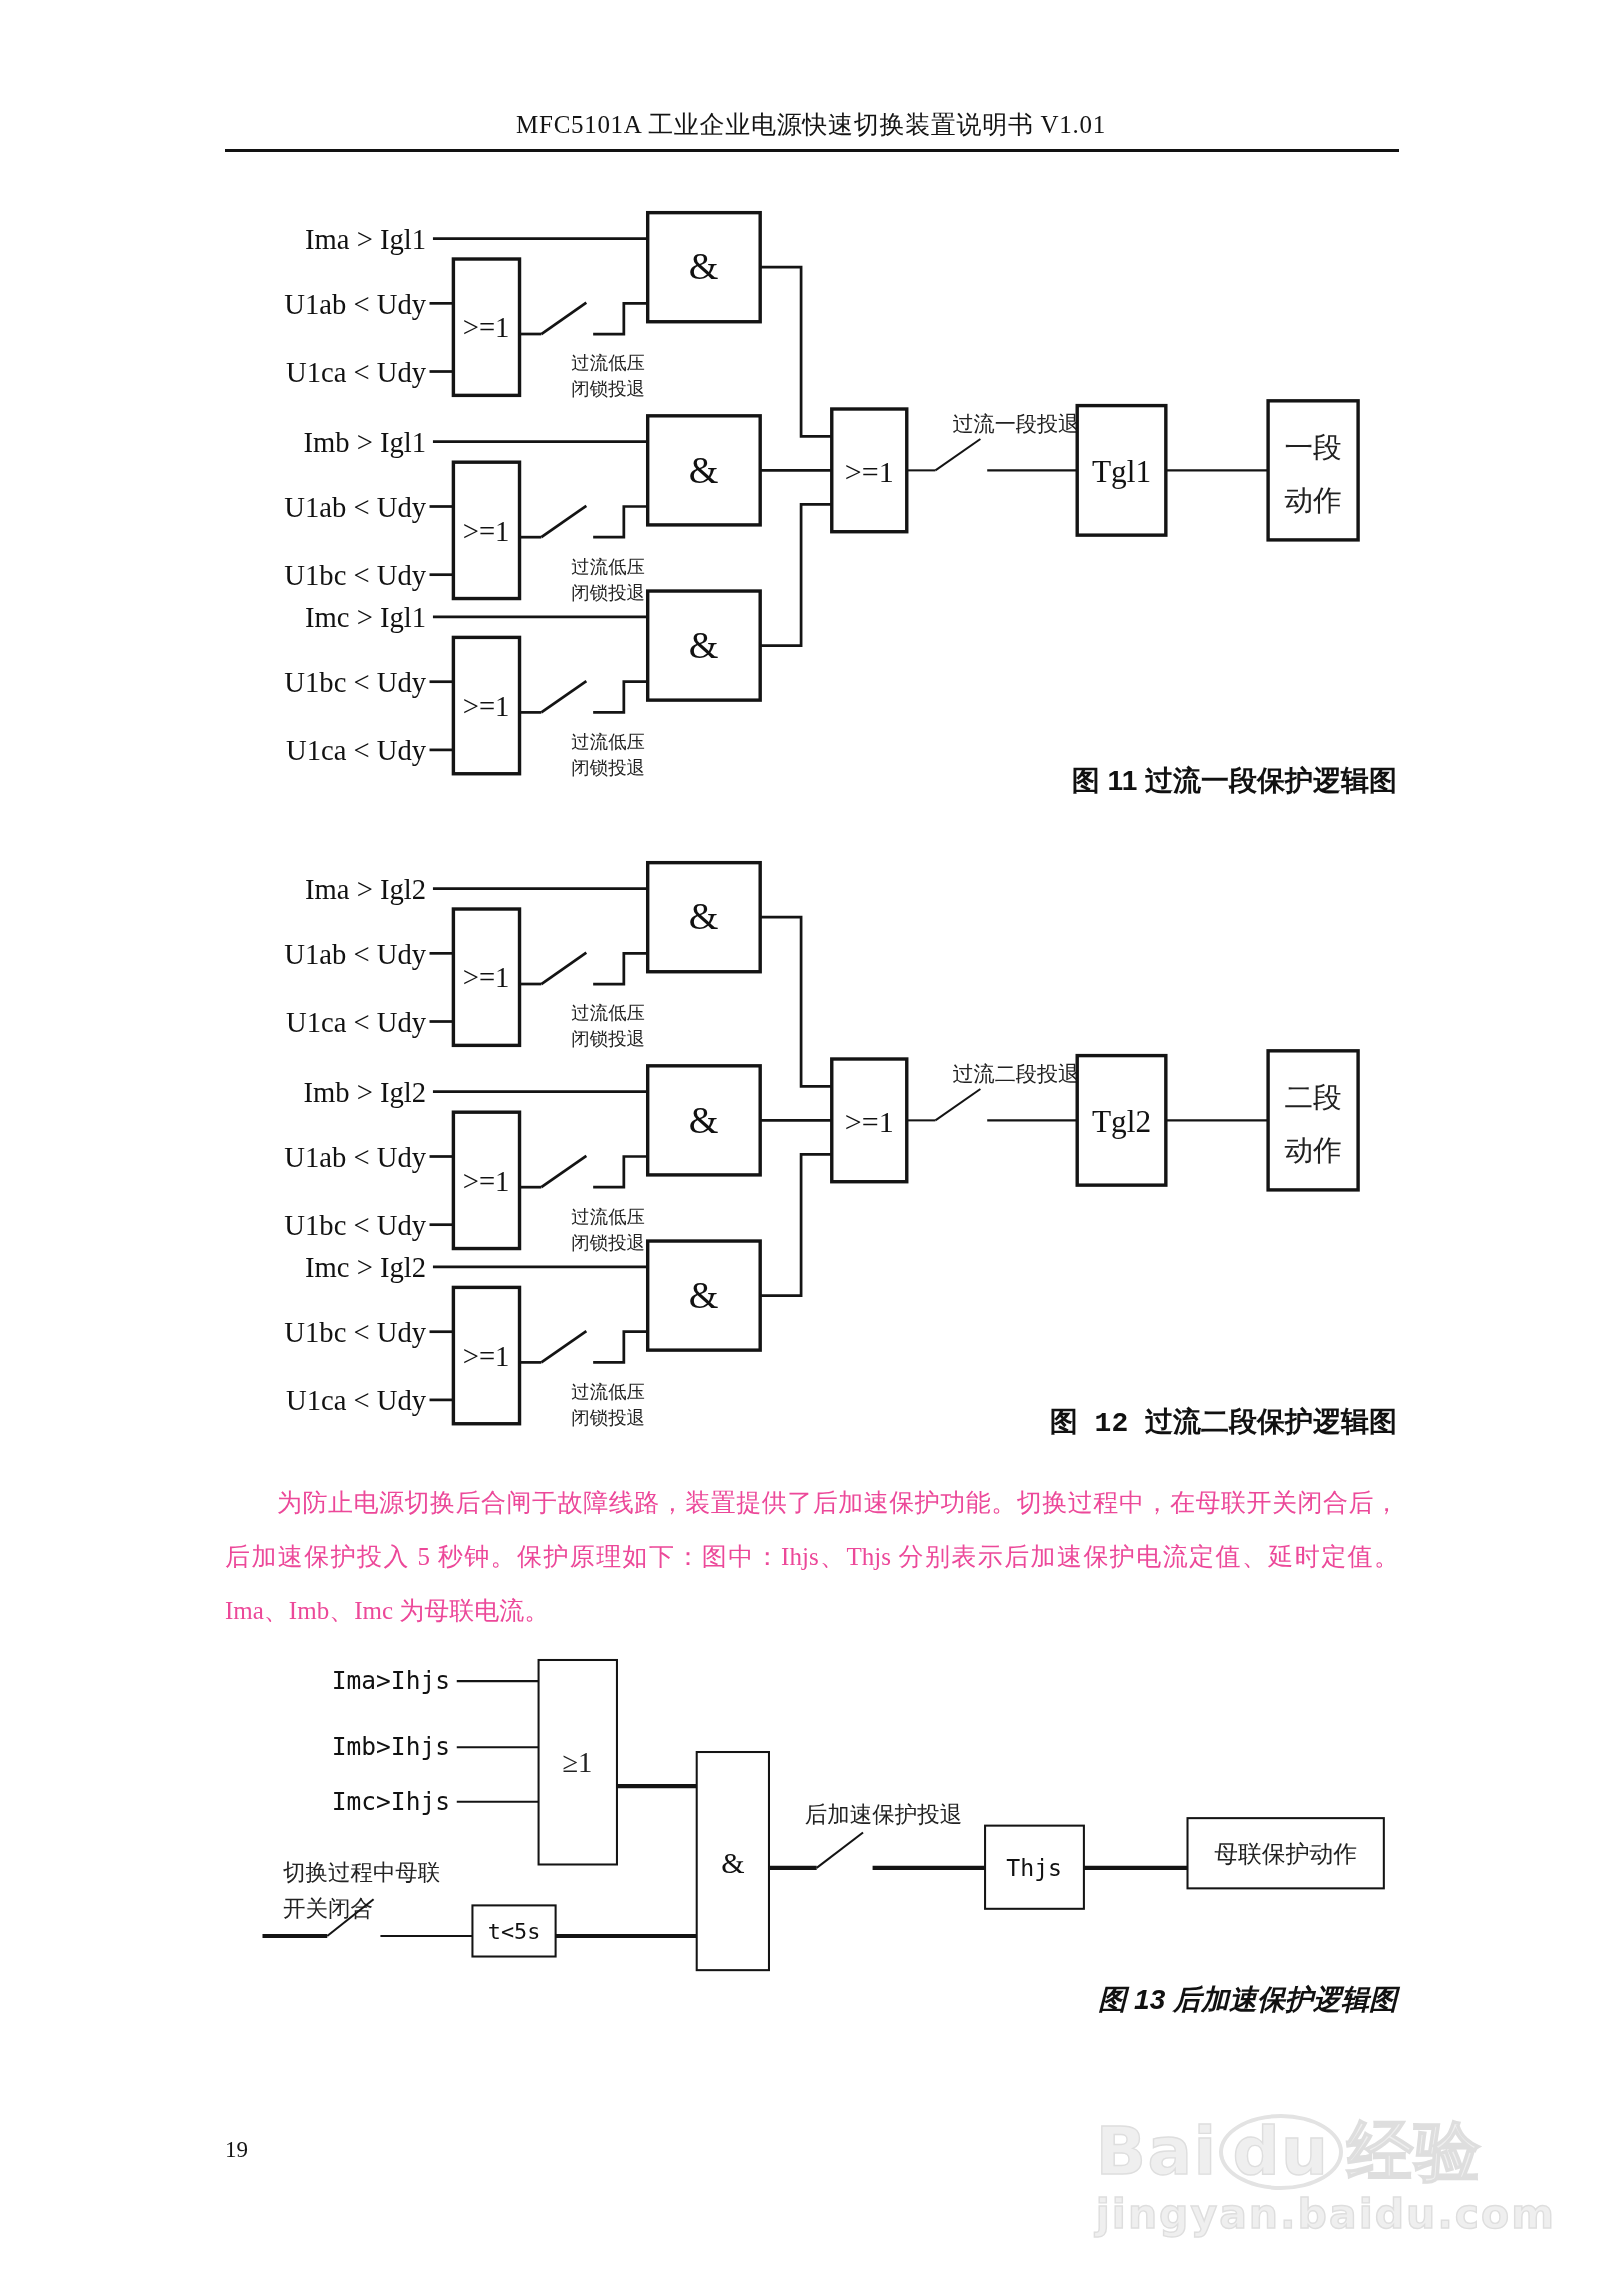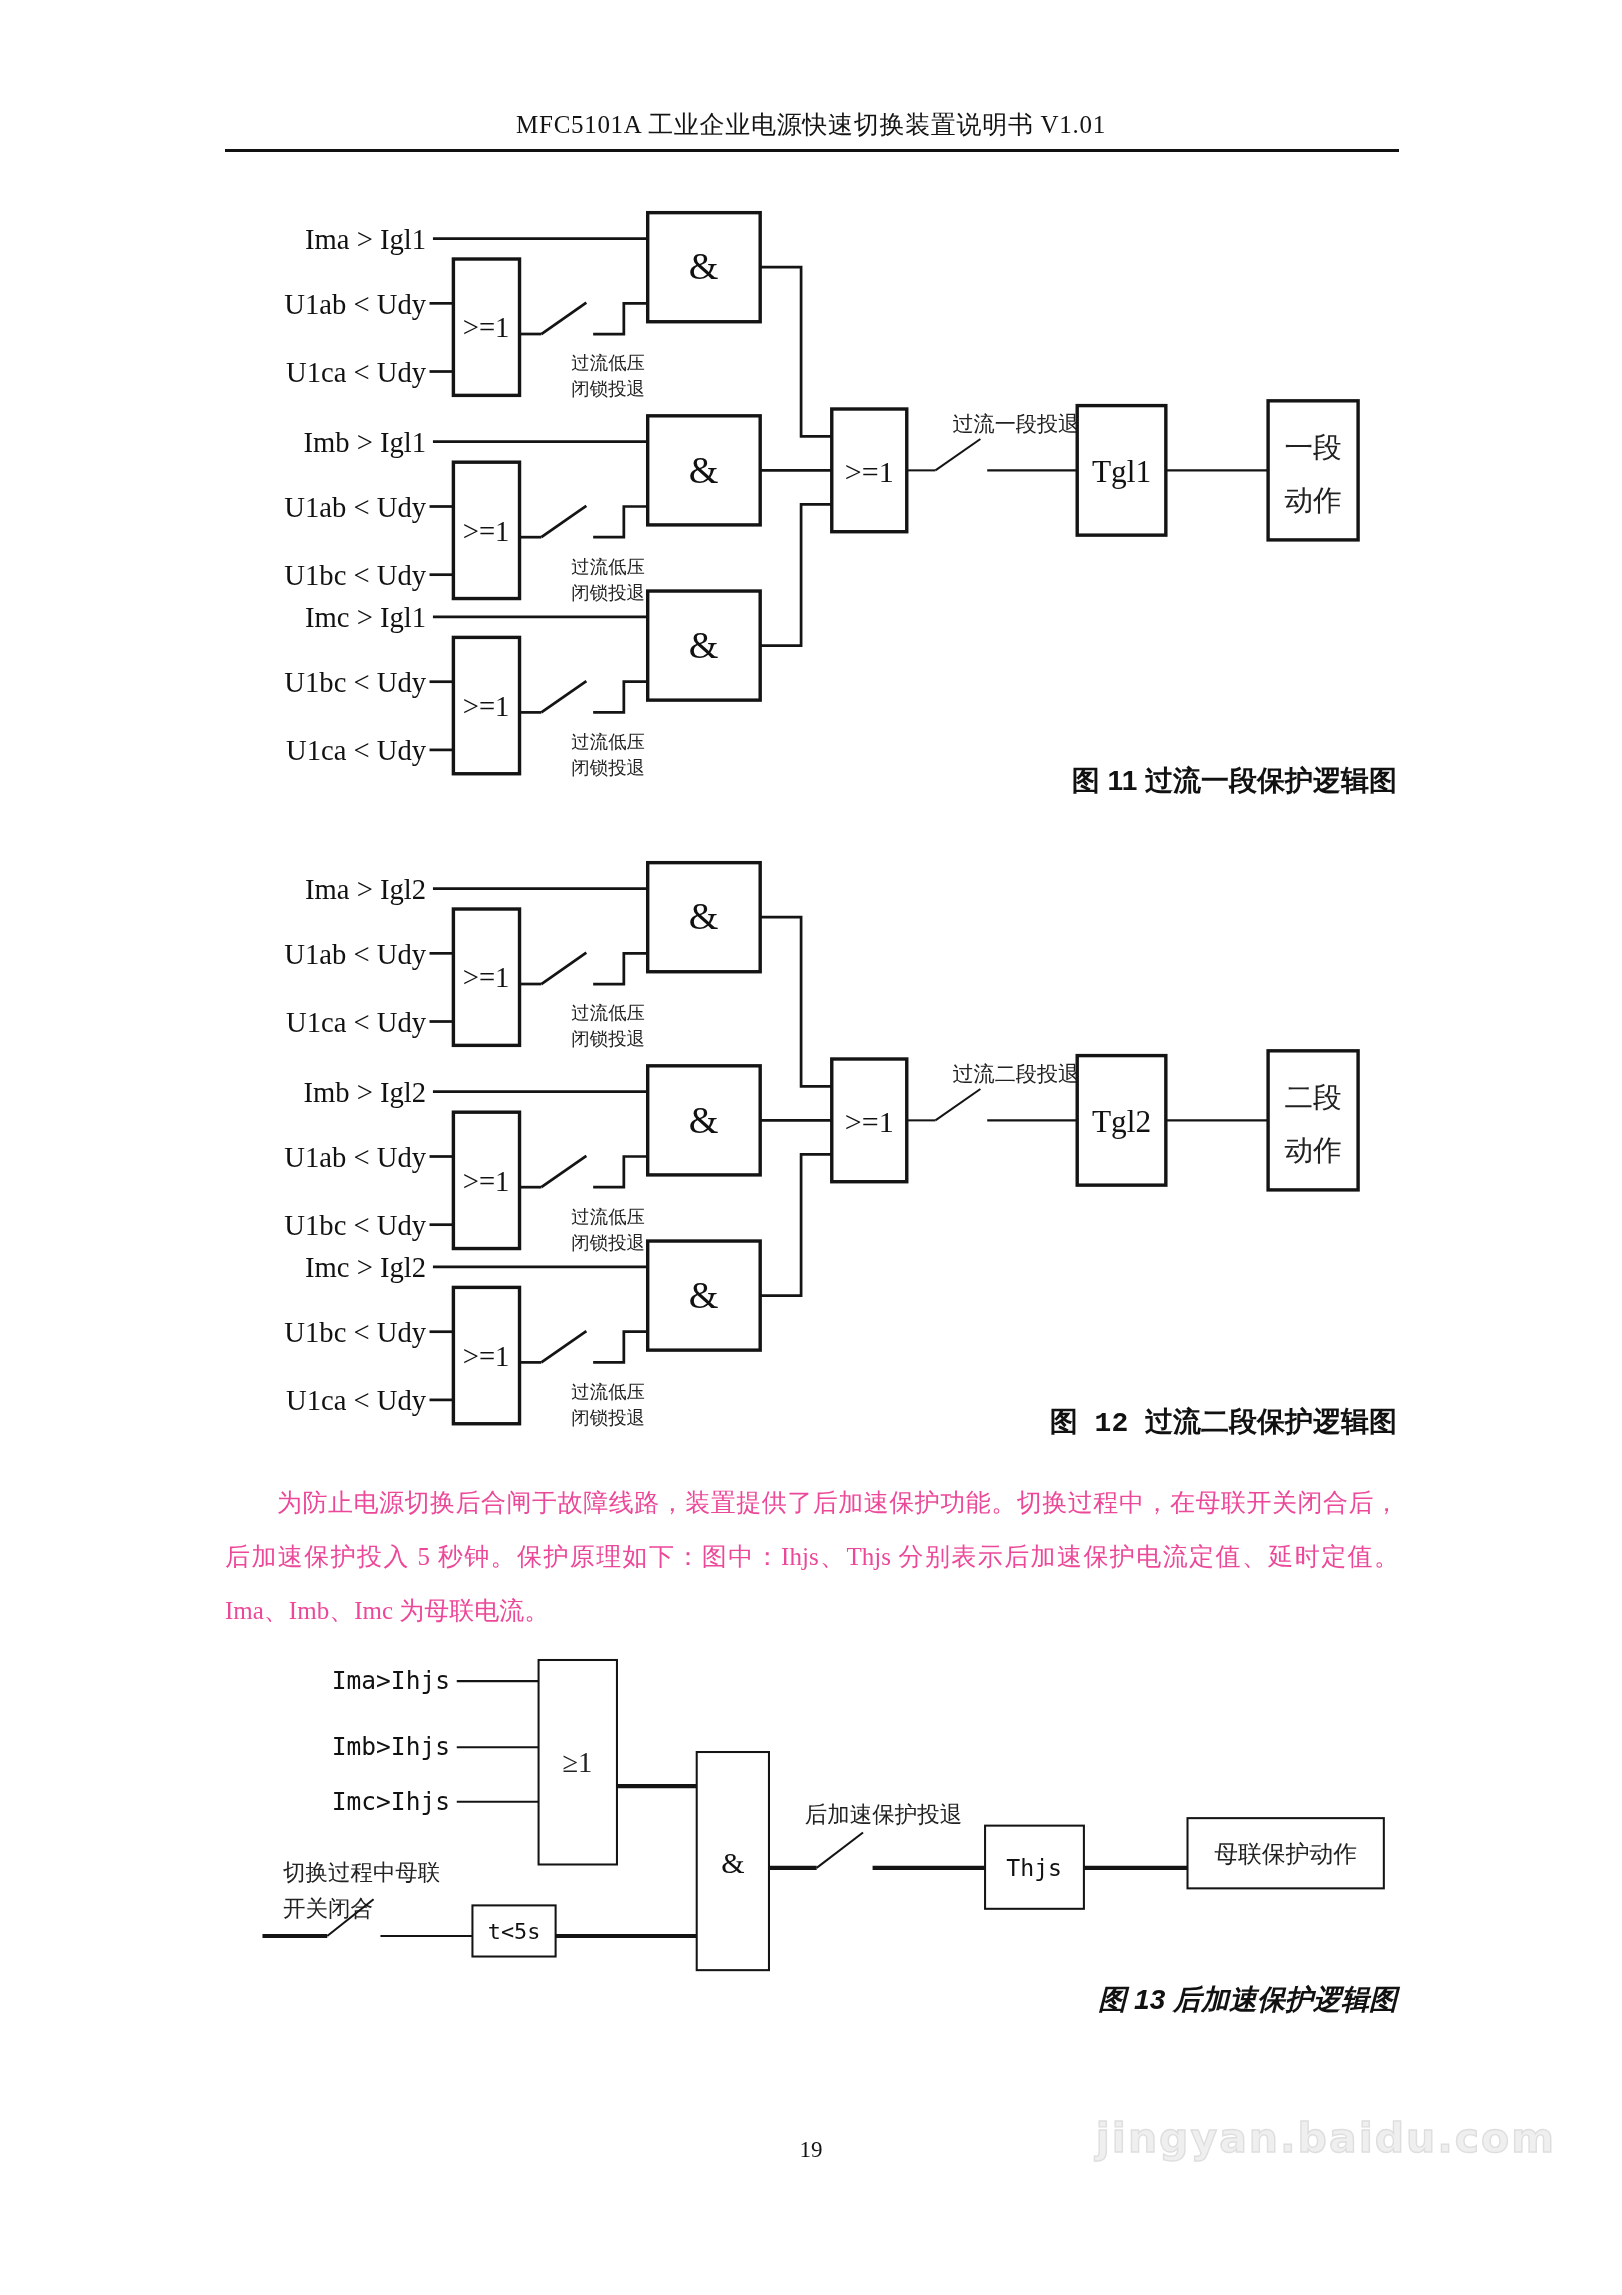--- a/index.html
+++ b/index.html
@@ -9,21 +9,21 @@
   .doc-header{left:225px;top:108px;width:1172px;text-align:center;font-size:25px;letter-spacing:0.7px;}
   .header-rule{left:225px;top:149px;width:1174px;height:3.4px;background:#121212;}
   
   .fig-caption{left:225px;width:1172px;text-align:right;font-family:"Liberation Sans","DejaVu Sans",sans-serif;font-weight:bold;font-size:28px;color:#111;}
   .cap11{top:762px;}
   .cap12{top:1403px;font-family:Liberation Mono, monospace;}
   .cap13{top:1981px;font-style:italic;}
   
   .body-paragraph{left:225px;top:1476px;width:1174px;font-size:25px;line-height:54px;text-align:justify;text-indent:52px;color:#ec4899;}
   
-  .page-number{left:225px;top:2137px;width:1172px;text-align:center;font-size:23px;}
+  .page-number{left:225px;top:2137px;width:1172px;text-align:left;font-size:23px;}
   
   svg{position:absolute;overflow:visible;}
   .ln{stroke:#141414;stroke-width:4;fill:none;}
   .ln3{stroke:#141414;stroke-width:3;fill:none;}
   .ln6{stroke:#141414;stroke-width:6;fill:none;}
   .bx{fill:#ffffff;stroke:#141414;stroke-width:5;}
   .bx3{fill:#ffffff;stroke:#141414;stroke-width:3;}
   .t-serif{font-family:"Liberation Serif","DejaVu Serif",serif;fill:#111;}
   .t-cjk{font-family:"Liberation Serif","DejaVu Serif",serif;fill:#222;}
   .t-mono{font-family:"DejaVu Sans Mono","Liberation Mono",monospace;fill:#111;}
@@ -240,15 +240,16 @@
     <rect class="bx3" x="1412" y="267" width="288" height="103"></rect>
     <text class="t-cjk f35 mid" x="1556" y="331">母联保护动作</text>
   </g>
 </svg>
 
 <div class="abs fig-caption cap13">图  13 后加速保护逻辑图</div>
 
 <div class="abs page-number">19</div>
 
 <div class="abs watermark">
+  <div class="wm-logo"><span>Bai</span><span class="wm-du">du</span><span>经验</span></div>
   <div class="wm-url">jingyan.baidu.com</div>
 </div>
 
 
 </body></html>

